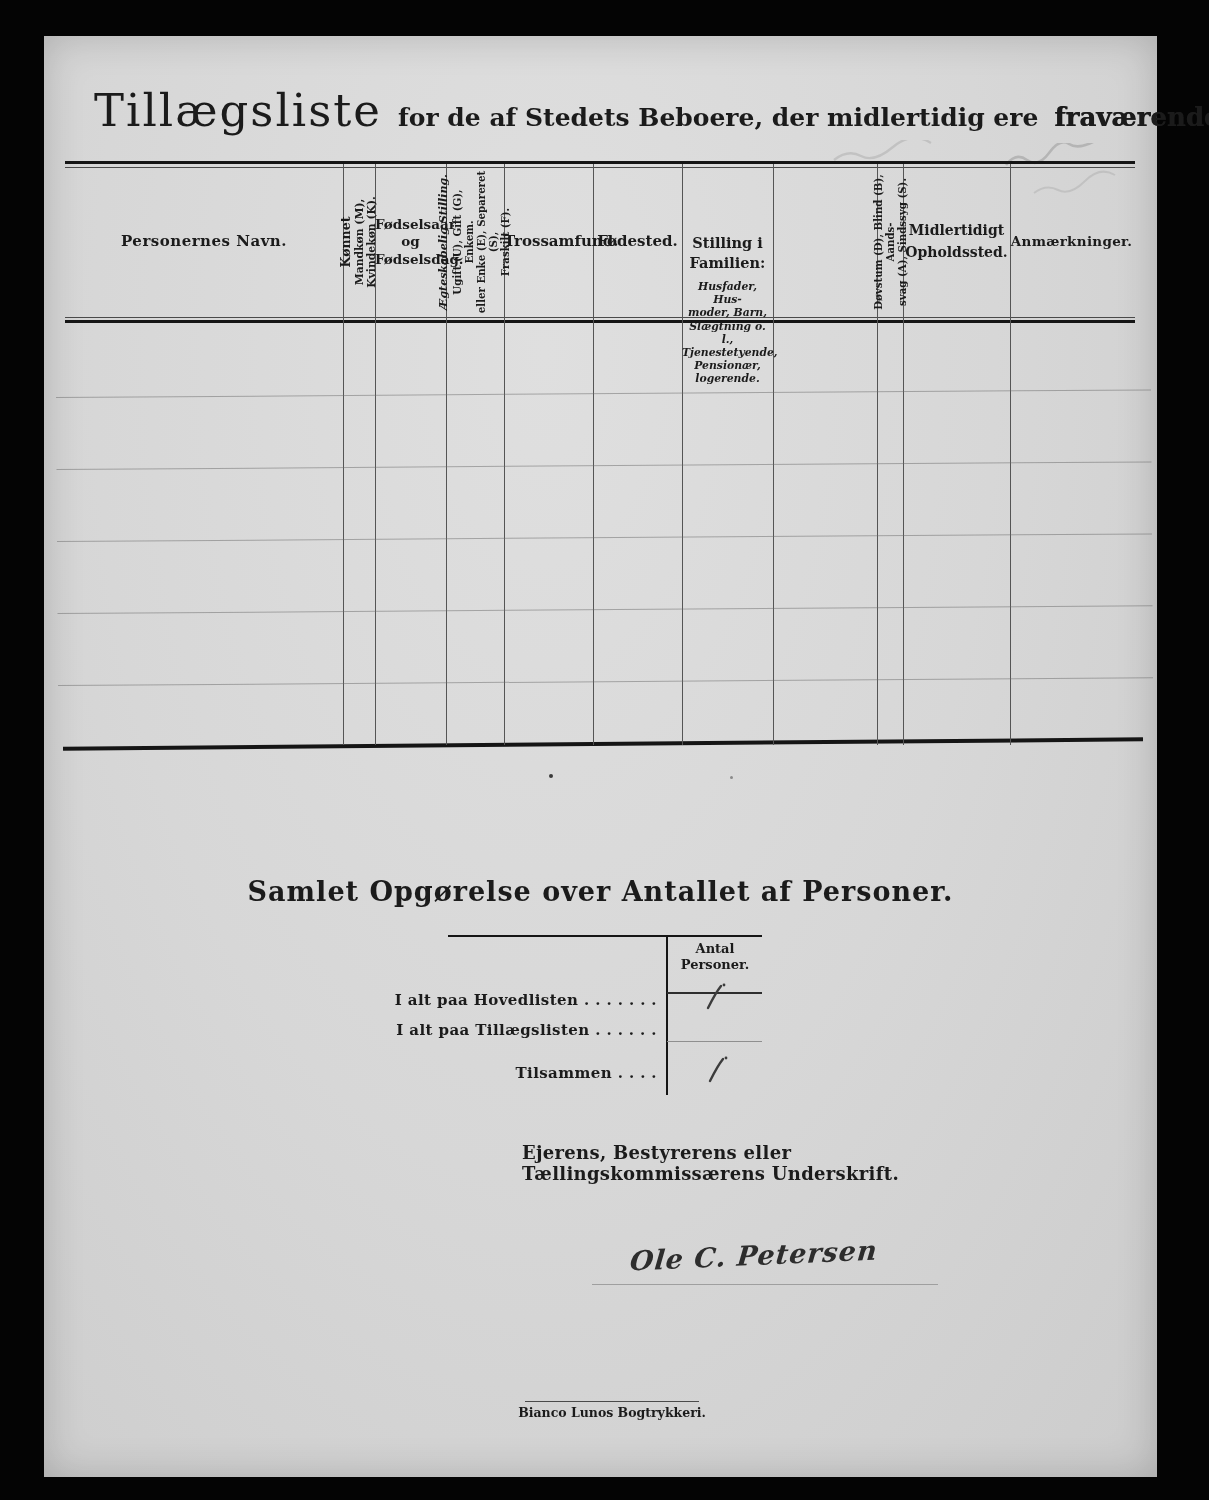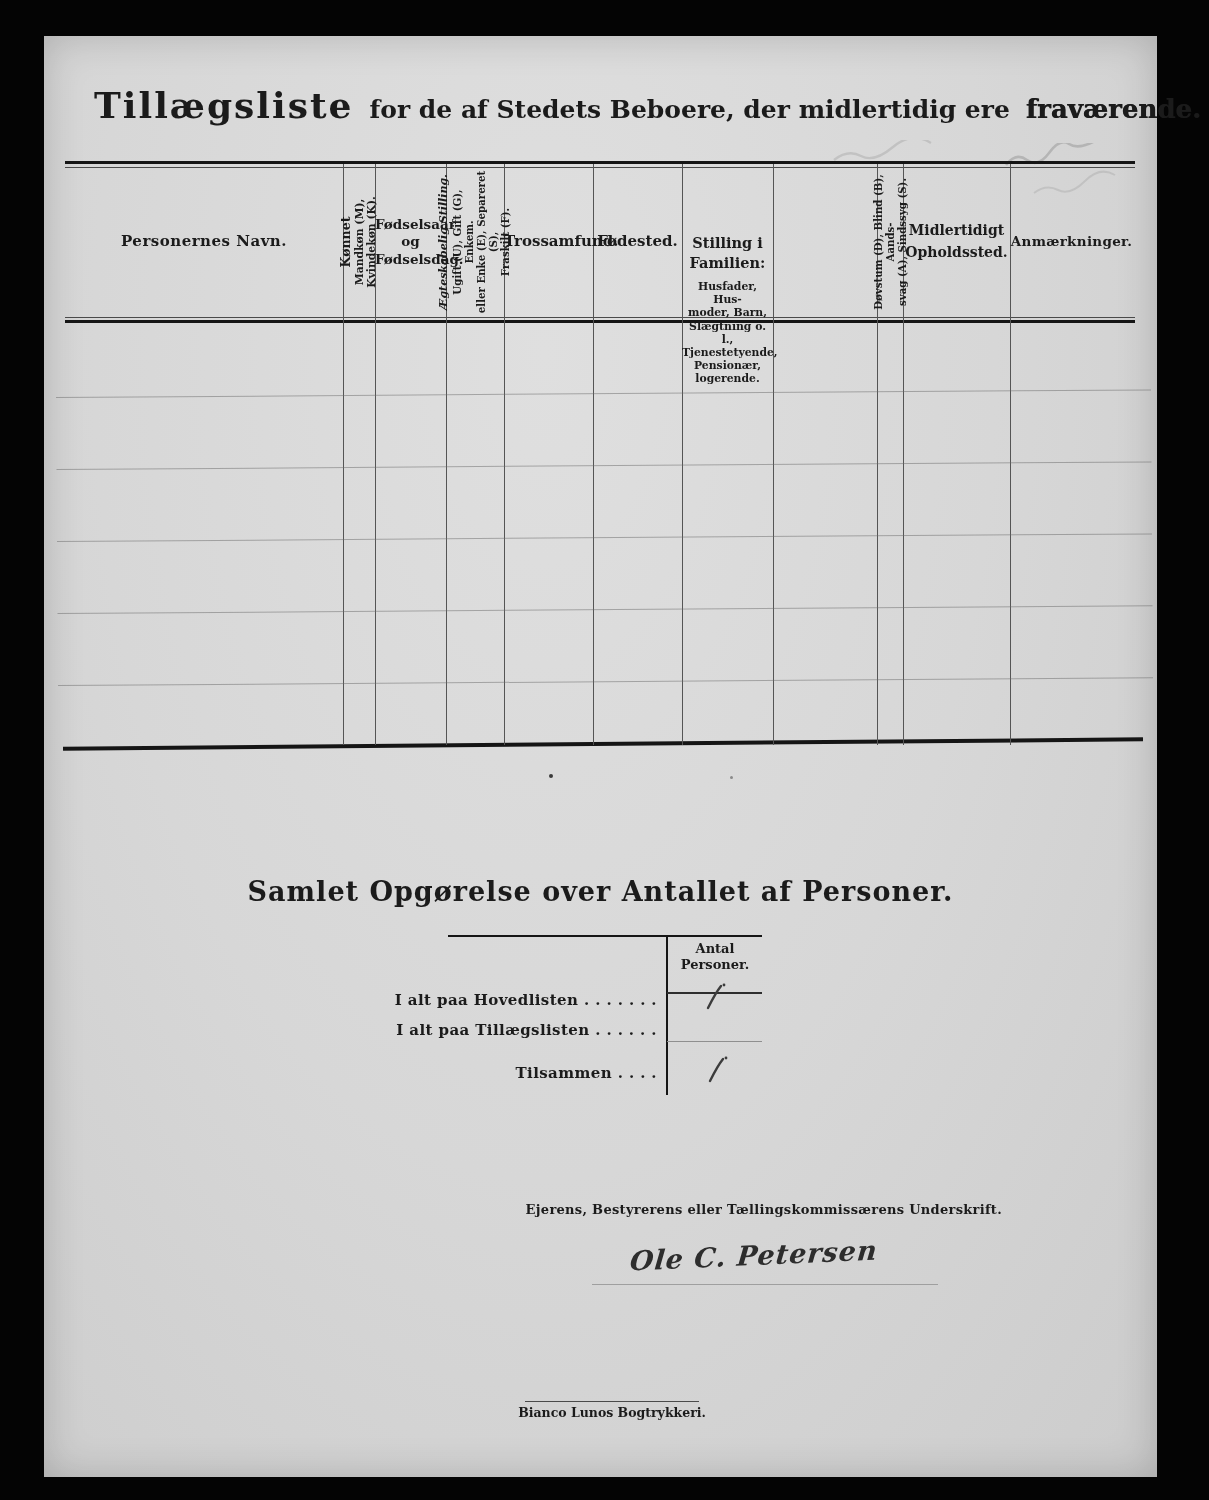--- a/index.html
+++ b/index.html
@@ -4,21 +4,21 @@
 <style>
   html,body{margin:0;padding:0;background:#000;}
   #page{position:relative;width:1209px;height:1500px;background:#040404;overflow:hidden;
         font-family:"DejaVu Serif","Liberation Serif",serif;color:#1b1b1b;}
   #paper{position:absolute;left:44px;top:36px;width:1113px;height:1441px;
          background:radial-gradient(ellipse at 45% 22%, #dfdfdf 0%, #d7d7d7 52%, #cccccc 100%);
          box-shadow:inset 0 0 40px rgba(0,0,0,.18);}
   .abs{position:absolute;}
   
   #title-row{position:absolute;left:94px;top:84px;display:flex;align-items:baseline;gap:16px;white-space:nowrap;}
-  #title-main{font-size:36px;font-weight:bold;letter-spacing:2px;}
+  #title-main{font-size:45px;font-weight:normal;letter-spacing:2px;}
   #title-sub{font-size:25px;font-weight:bold;}
   #title-emph{font-size:26px;font-weight:bold;text-shadow:.6px 0 0 #1b1b1b;}
   
   .rule{position:absolute;background:#151515;}
   .rule-thin{position:absolute;background:#4a4a4a;}
   .vline{position:absolute;top:164px;height:581px;width:1px;background:#555;}
   
   #pencil{position:absolute;left:0;top:0;width:1209px;height:1500px;
           transform:rotate(-0.4deg);transform-origin:60px 540px;}
   .pline{position:absolute;left:57px;width:1095px;height:1px;background:rgba(105,105,105,.5);}
@@ -29,22 +29,22 @@
   .vrot{position:absolute;left:50%;top:50%;transform:translate(-50%,-50%) rotate(-90deg);
         width:150px;text-align:center;font-weight:bold;line-height:1.18;}
   
   #summary-heading{position:absolute;left:44px;top:876px;width:1113px;text-align:center;
                    font-size:27px;font-weight:bold;letter-spacing:1px;}
   .sum-label{position:absolute;width:278px;text-align:right;font-size:15px;font-weight:bold;letter-spacing:.4px;}
   .antal{position:absolute;left:668px;top:941px;width:94px;text-align:center;
          font-size:13px;font-weight:bold;line-height:1.25;}
   .hand{stroke:#3c3c3c;fill:none;stroke-width:2.4;stroke-linecap:round;}
   
-  #sig-label{position:absolute;left:522px;top:1202px;width:480px;text-align:right;
-             font-size:13px;font-weight:bold;letter-spacing:.3px;}
+  #sig-label{position:absolute;left:522px;top:1142px;width:480px;text-align:left;
+             font-size:18px;font-weight:bold;letter-spacing:.3px;}
   #sig-name{position:absolute;left:630px;top:1240px;font-size:27px;font-style:italic;font-weight:600;
             color:#2d2d2d;transform:rotate(-2.5deg) skewX(-8deg);letter-spacing:1px;}
   
   #printer-text{position:absolute;left:512px;top:1405px;width:200px;text-align:center;
                 font-size:12.5px;font-weight:bold;}
   .speck{position:absolute;border-radius:50%;}
   .ghost{position:absolute;opacity:.45;filter:blur(.7px);}
 </style>
 </head>
 <body>
@@ -123,21 +123,21 @@
 
   <div class="hcell" style="left:593px;width:89px;font-size:15px;">
     <span>Fødested.</span>
   </div>
 
   <div class="hcell" style="left:682px;width:91px;justify-content:flex-start;padding-top:0;top:185px;height:130px;margin-top:48px;">
     <div style="font-size:14.5px;line-height:1.35;">
       <div>Stilling i</div>
       <div>Familien:</div>
     </div>
-    <div style="font-size:10.8px;line-height:1.22;margin-top:8px;">
+    <div style="font-size:10.8px;line-height:1.22;margin-top:8px;font-style:italic;">
       <div>Husfader, Hus-</div>
       <div>moder, Barn,</div>
       <div>Slægtning o. l.,</div>
       <div>Tjenestetyende,</div>
       <div>Pensionær,</div>
       <div>logerende.</div>
     </div>
   </div>
 
 

